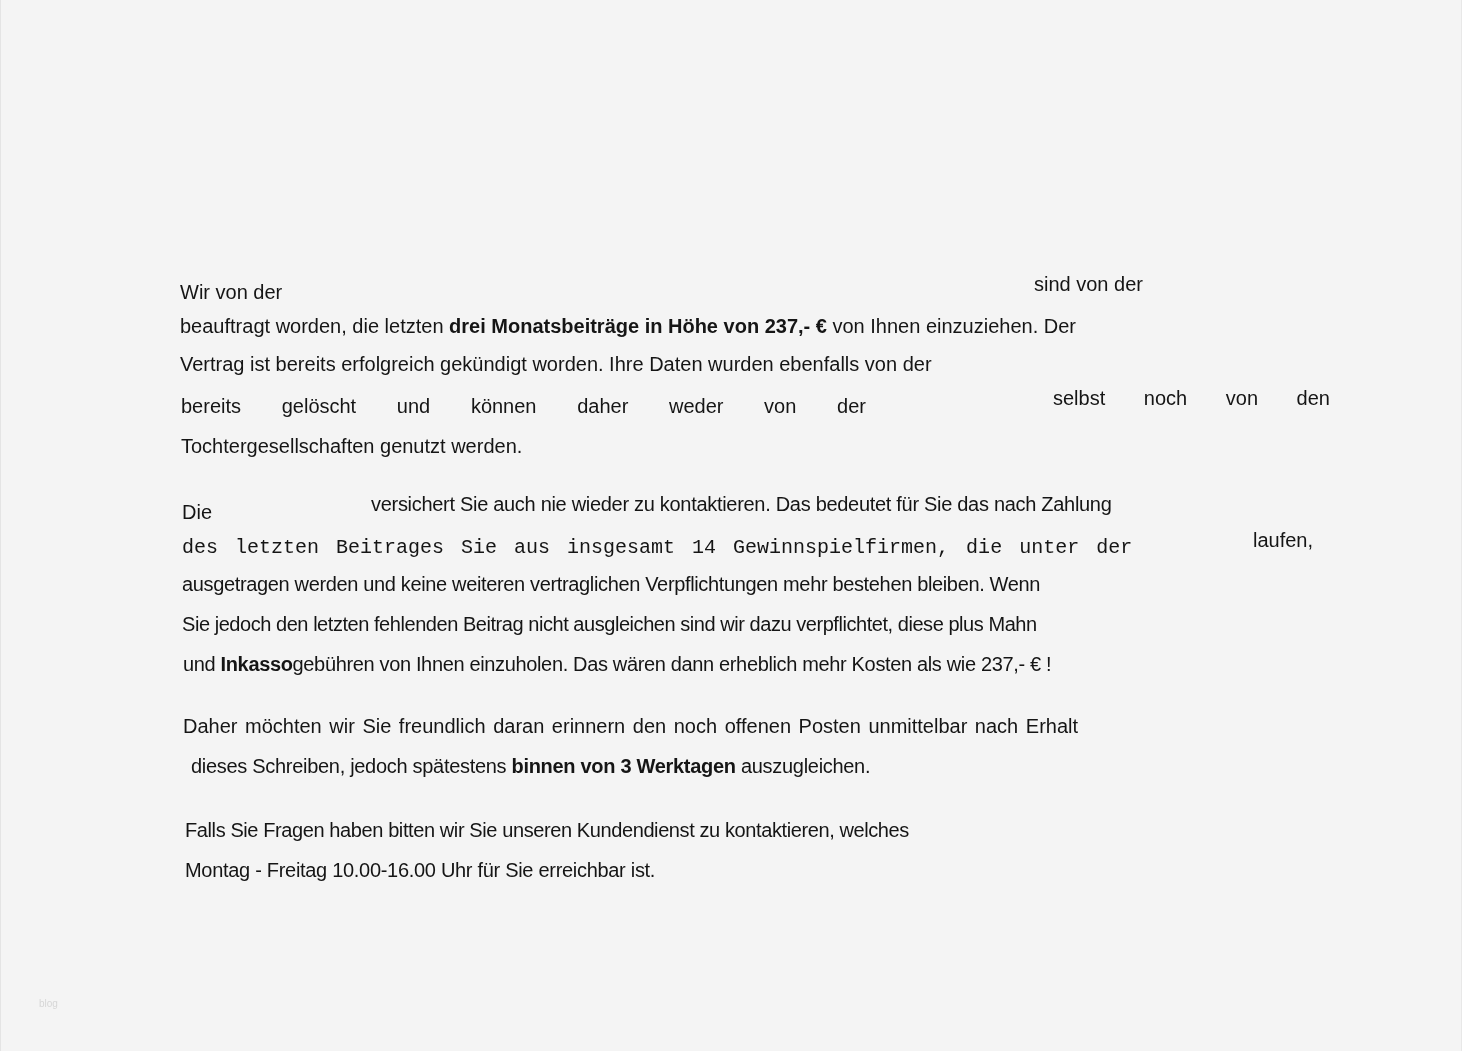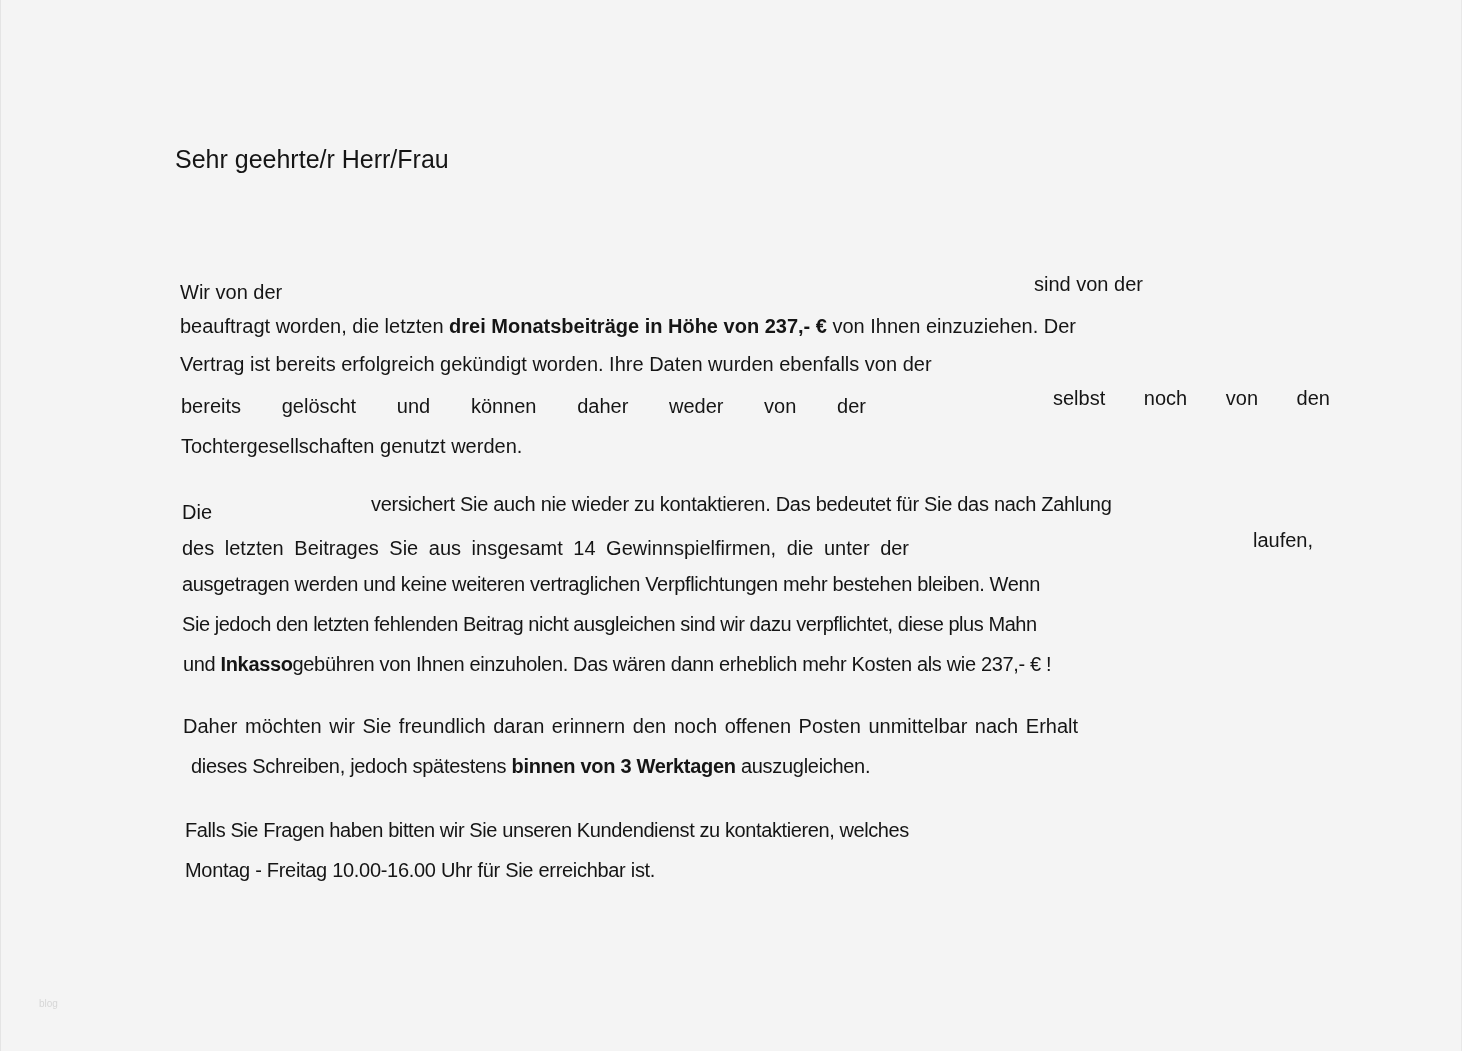--- a/index.html
+++ b/index.html
@@ -17,21 +17,20 @@
   b { font-weight: bold; }
   .just { display: flex; justify-content: space-between; }
   .watermark { position: absolute; left: 38px; top: 998px; font-size: 10px; color: #d6d6d6; }
 </style>
 </head>
 <body>
 
 <div class="page">
 
 
-  <div class="line greet" style="left:174px; top:145px;">Sehr geehrte/r Herr/Frau</div>
 
   <div>
     <div class="line" style="left:179px; top:278px;">Wir von der</div>
     <div class="line" style="left:1033px; top:270px;">sind von der</div>
     <div class="line" style="left:179px; top:312px;">
       <span>beauftragt worden, die letzten </span><b>drei Monatsbeiträge in Höhe von 237,- €</b><span> von Ihnen einzuziehen. Der</span>
     </div>
     <div class="line" style="left:179px; top:350px;">Vertrag ist bereits erfolgreich gekündigt worden. Ihre Daten wurden ebenfalls von der</div>
     <div class="line just" style="left:180px; top:392px; width:685px;">
       <span>bereits</span>
@@ -48,21 +47,21 @@
       <span>noch</span>
       <span>von</span>
       <span>den</span>
     </div>
     <div class="line" style="left:180px; top:432px;">Tochtergesellschaften genutzt werden.</div>
   </div>
 
   <div>
     <div class="line" style="left:181px; top:498px;">Die</div>
     <div class="line" style="left:370px; top:490px; width:960px; letter-spacing:-0.3px;">versichert Sie auch nie wieder zu kontaktieren. Das bedeutet für Sie das nach Zahlung</div>
-    <div class="line" style="left:181px; top:534px; word-spacing:5px;">des letzten Beitrages Sie aus insgesamt 14 Gewinnspielfirmen, die unter der</div>
+    <div class="line" style="left:181px; top:534px; word-spacing:5px;font-family:Liberation Mono, monospace;">des letzten Beitrages Sie aus insgesamt 14 Gewinnspielfirmen, die unter der</div>
     <div class="line" style="left:1252px; top:526px;">laufen,</div>
     <div class="line" style="left:181px; top:570px; letter-spacing:-0.35px;">ausgetragen werden und keine weiteren vertraglichen Verpflichtungen mehr bestehen bleiben. Wenn</div>
     <div class="line" style="left:181px; top:610px; letter-spacing:-0.45px;">Sie jedoch den letzten fehlenden Beitrag nicht ausgleichen sind wir dazu verpflichtet, diese plus Mahn</div>
     <div class="line" style="left:182px; top:650px; letter-spacing:-0.35px;">
       <span>und </span><b>Inkasso</b><span>gebühren von Ihnen einzuholen. Das wären dann erheblich mehr Kosten als wie 237,- € !</span>
     </div>
   </div>
 
   <div>
     <div class="line" style="left:182px; top:712px; word-spacing:2px;">Daher möchten wir Sie freundlich daran erinnern den noch offenen Posten unmittelbar nach Erhalt</div>

